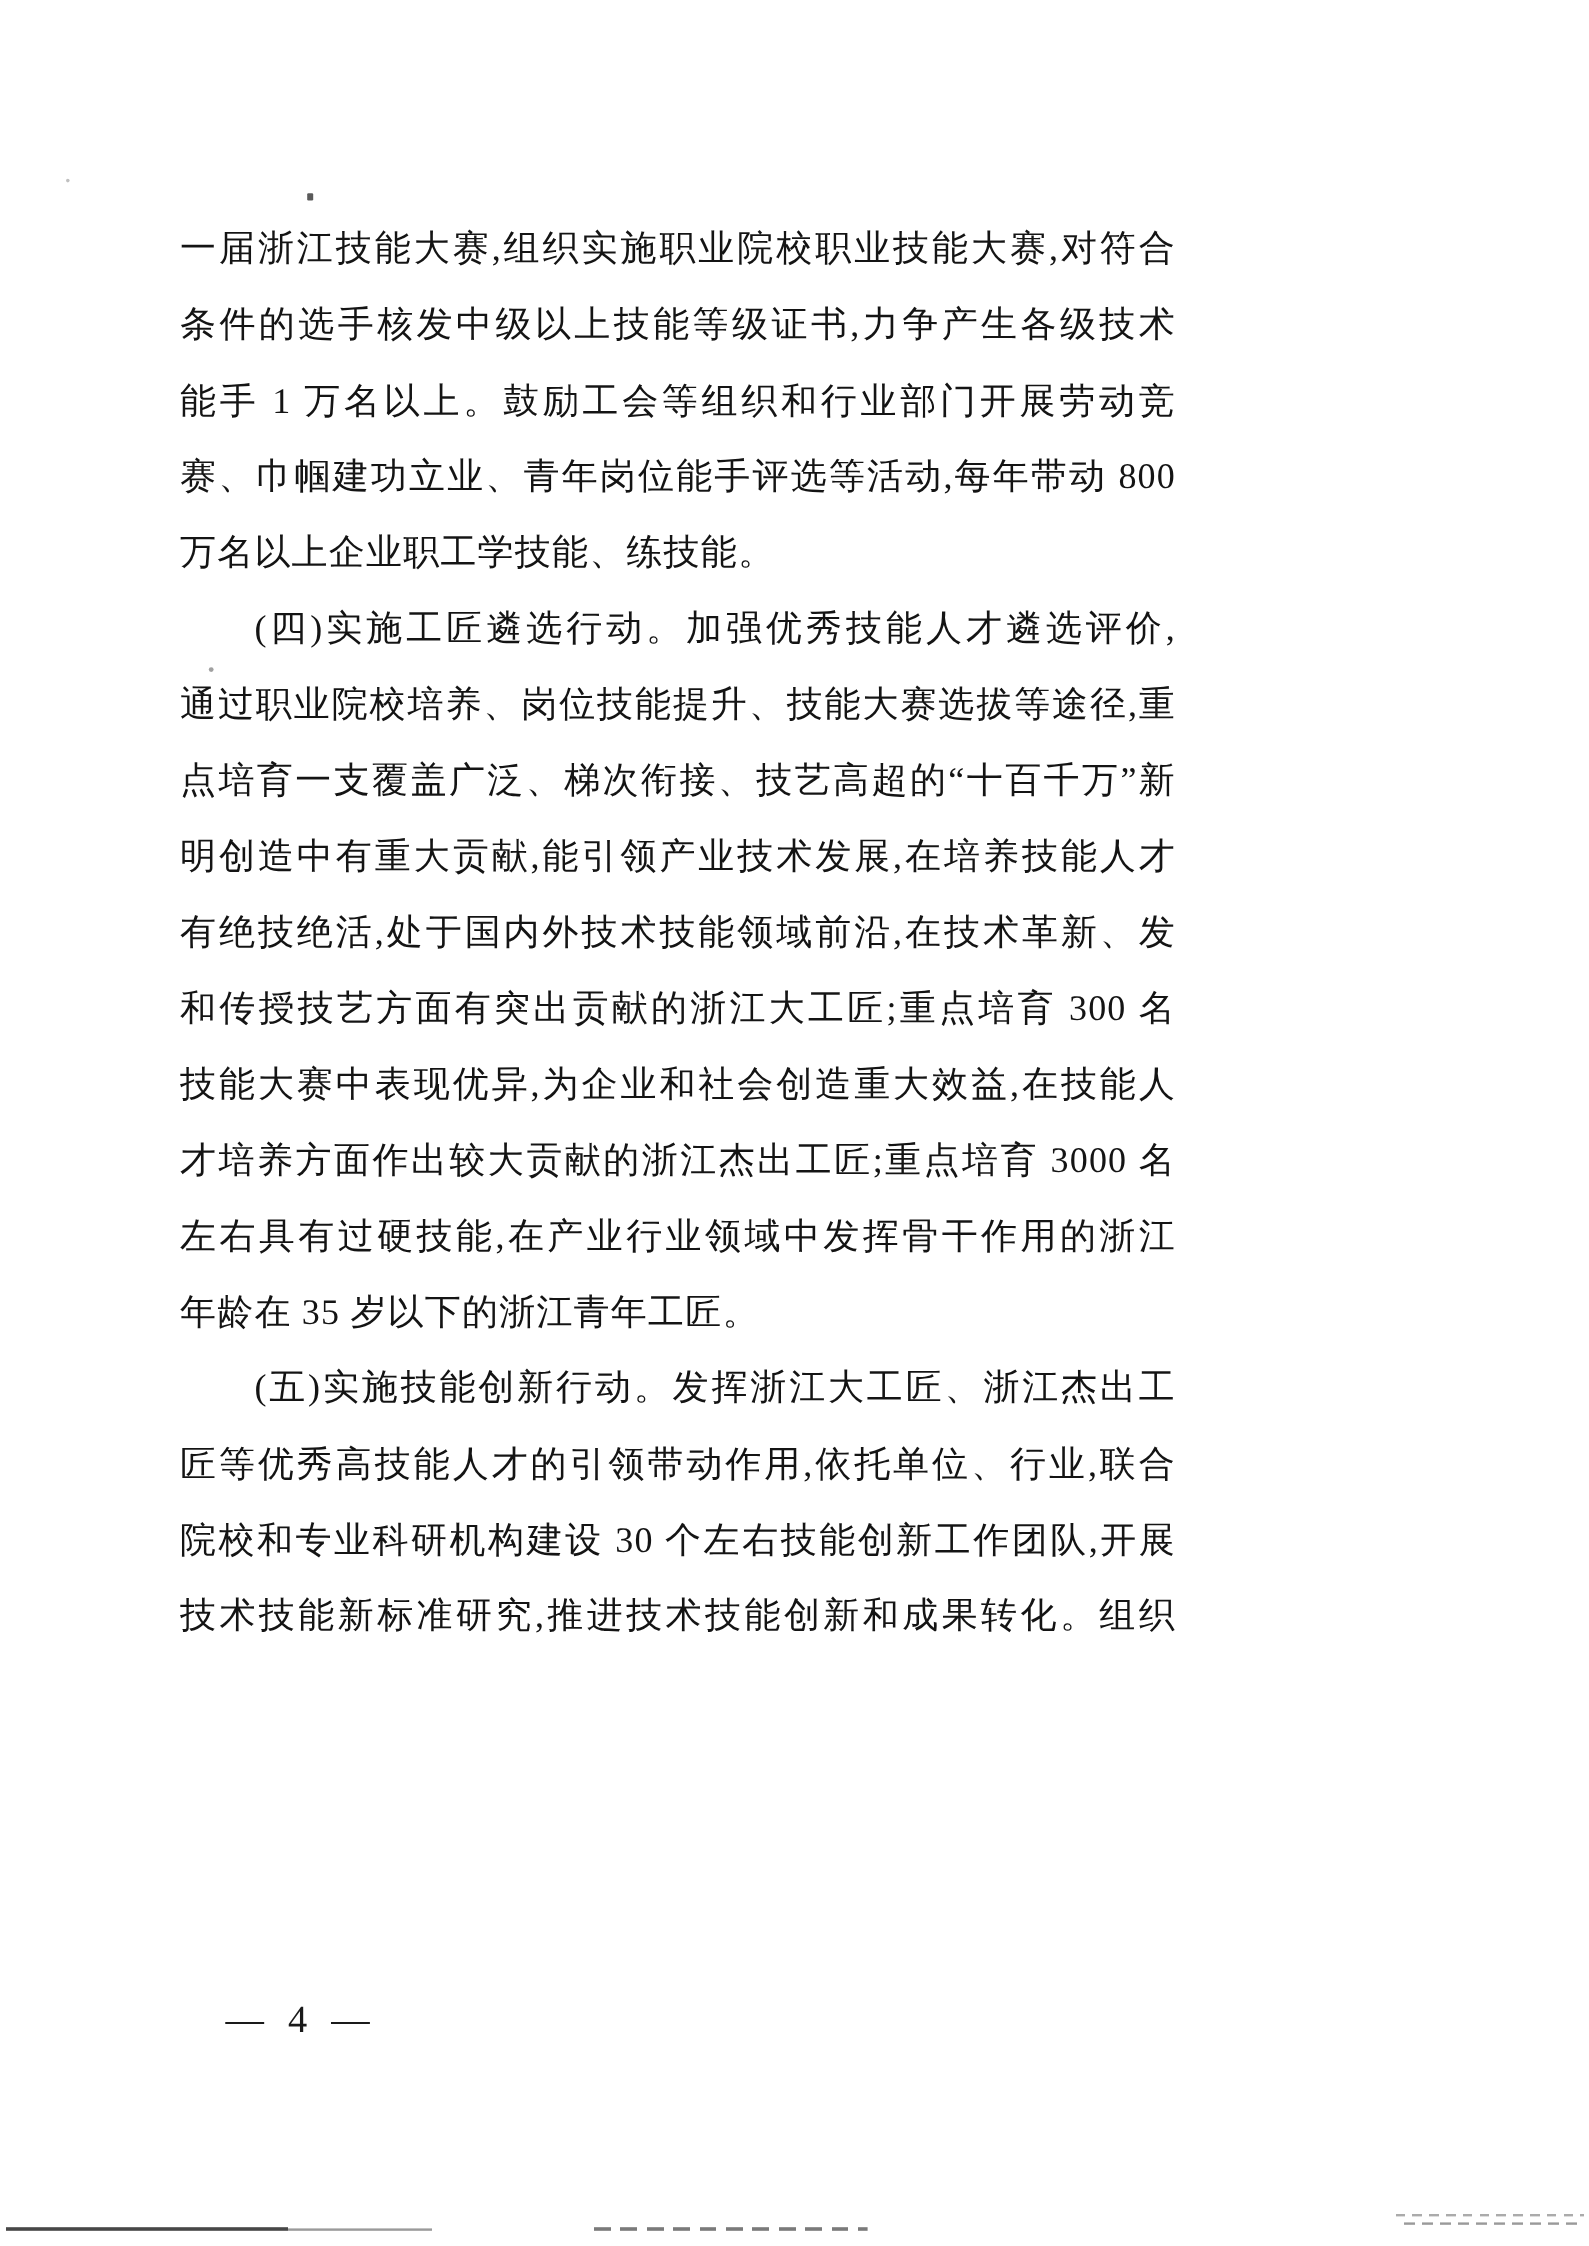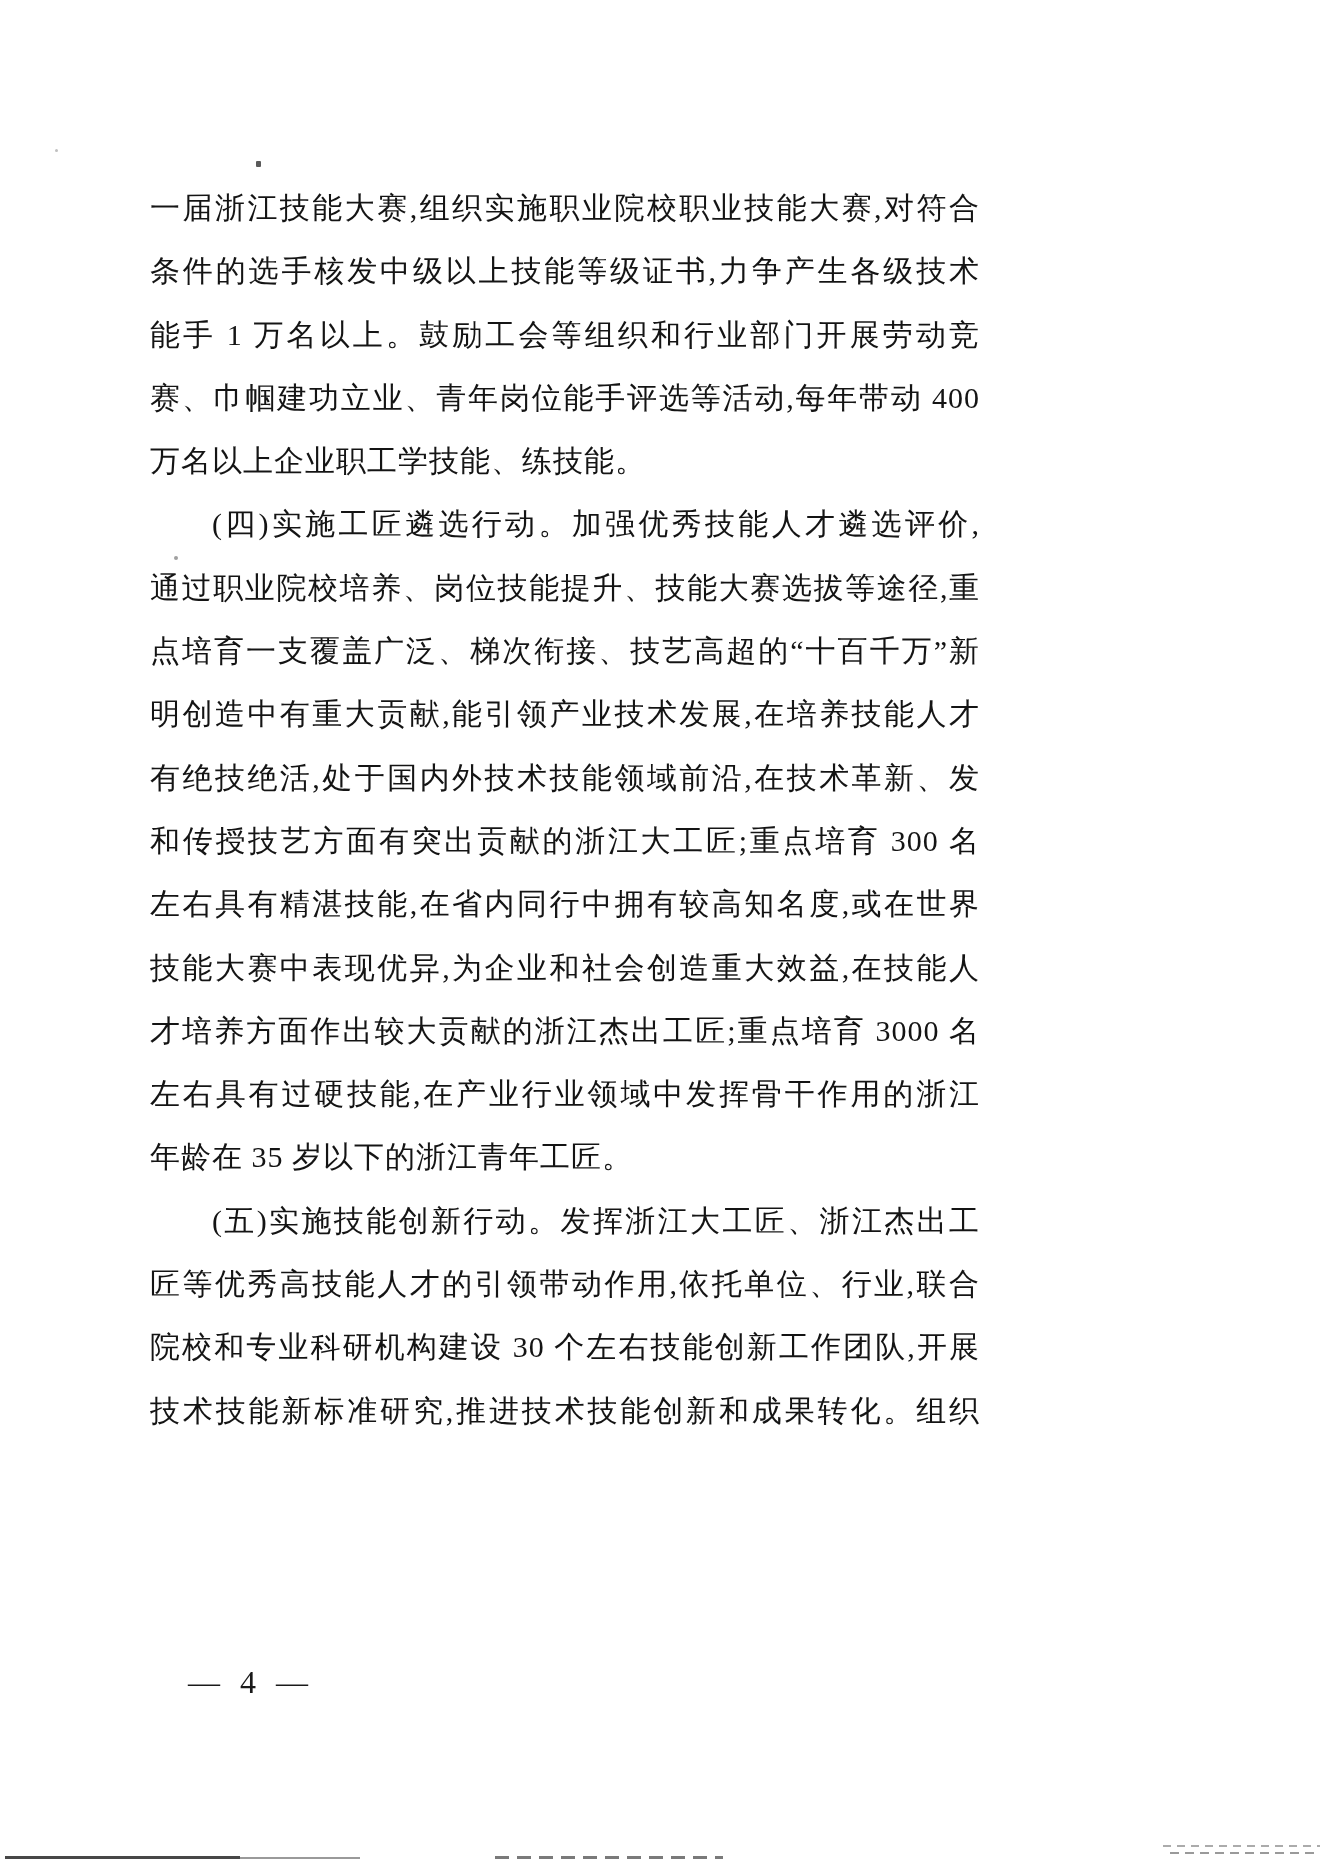--- a/index.html
+++ b/index.html
@@ -64,29 +64,28 @@
   .s3 { left: 174px; top: 556px; width: 4px; height: 4px; background: #a0a0a0; border-radius: 50%; }
 </style>
 </head>
 <body>
 
 <div class="page">
   <div class="text-block">
       <div class="line">一届浙江技能大赛,组织实施职业院校职业技能大赛,对符合</div>
       <div class="line">条件的选手核发中级以上技能等级证书,力争产生各级技术</div>
       <div class="line">能手 1 万名以上。鼓励工会等组织和行业部门开展劳动竞</div>
-      <div class="line">赛、巾帼建功立业、青年岗位能手评选等活动,每年带动 400</div>
+      <div class="line">赛、巾帼建功立业、青年岗位能手评选等活动,每年带动 800</div>
       <div class="line end">万名以上企业职工学技能、练技能。</div>
       <div class="line indent"><span class="lead">(四)实施工匠遴选行动。</span>加强优秀技能人才遴选评价,</div>
       <div class="line">通过职业院校培养、岗位技能提升、技能大赛选拔等途径,重</div>
       <div class="line">点培育一支覆盖广泛、梯次衔接、技艺高超的“十百千万”新</div>
       <div class="line">明创造中有重大贡献,能引领产业技术发展,在培养技能人才</div>
       <div class="line">有绝技绝活,处于国内外技术技能领域前沿,在技术革新、发</div>
       <div class="line">和传授技艺方面有突出贡献的浙江大工匠;重点培育 300 名</div>
-      <div class="line">左右具有精湛技能,在省内同行中拥有较高知名度,或在世界</div>
       <div class="line">技能大赛中表现优异,为企业和社会创造重大效益,在技能人</div>
       <div class="line">才培养方面作出较大贡献的浙江杰出工匠;重点培育 3000 名</div>
       <div class="line">左右具有过硬技能,在产业行业领域中发挥骨干作用的浙江</div>
       <div class="line end">年龄在 35 岁以下的浙江青年工匠。</div>
       <div class="line indent"><span class="lead">(五)实施技能创新行动。</span>发挥浙江大工匠、浙江杰出工</div>
       <div class="line">匠等优秀高技能人才的引领带动作用,依托单位、行业,联合</div>
       <div class="line">院校和专业科研机构建设 30 个左右技能创新工作团队,开展</div>
       <div class="line">技术技能新标准研究,推进技术技能创新和成果转化。组织</div>
     </div>
 

